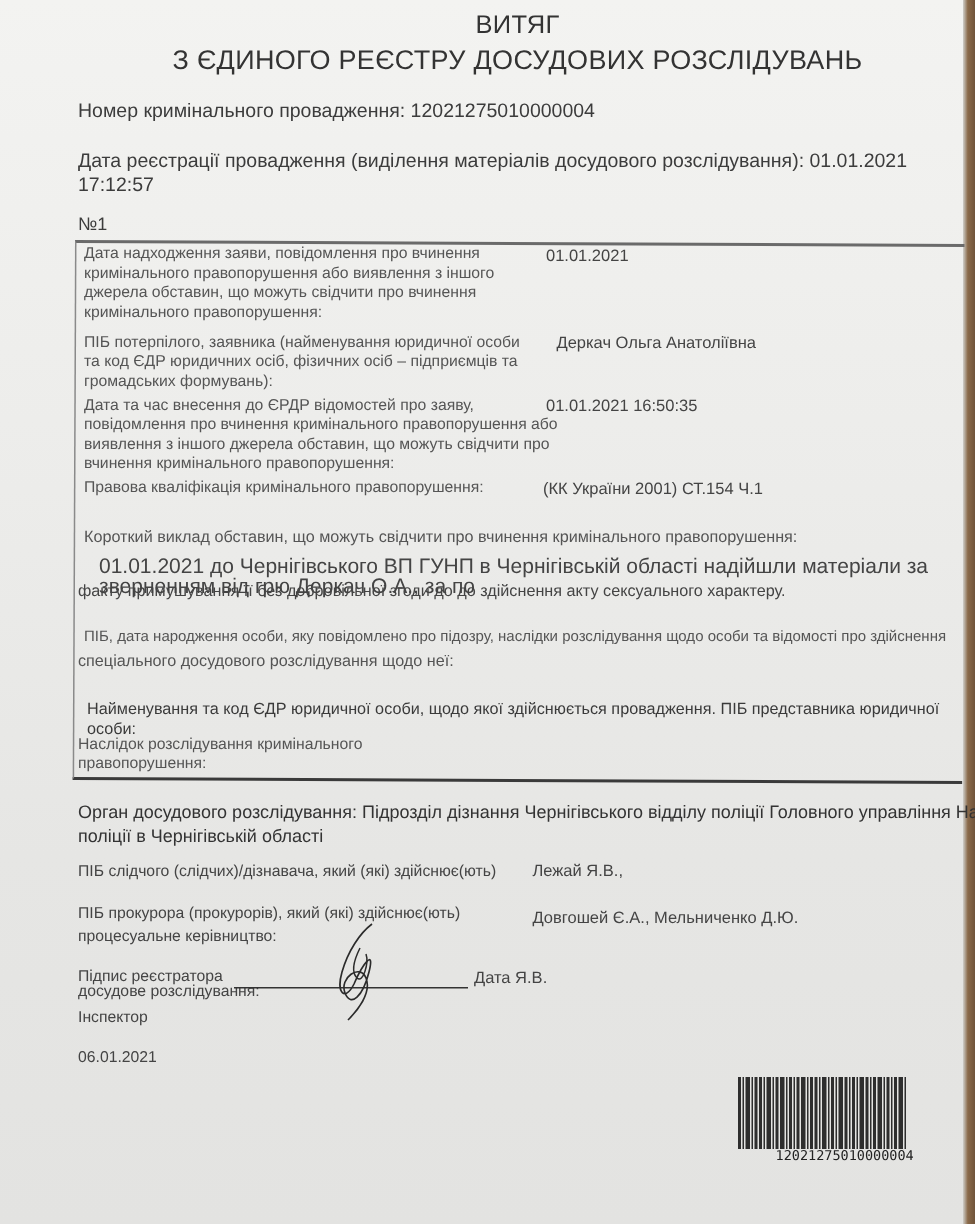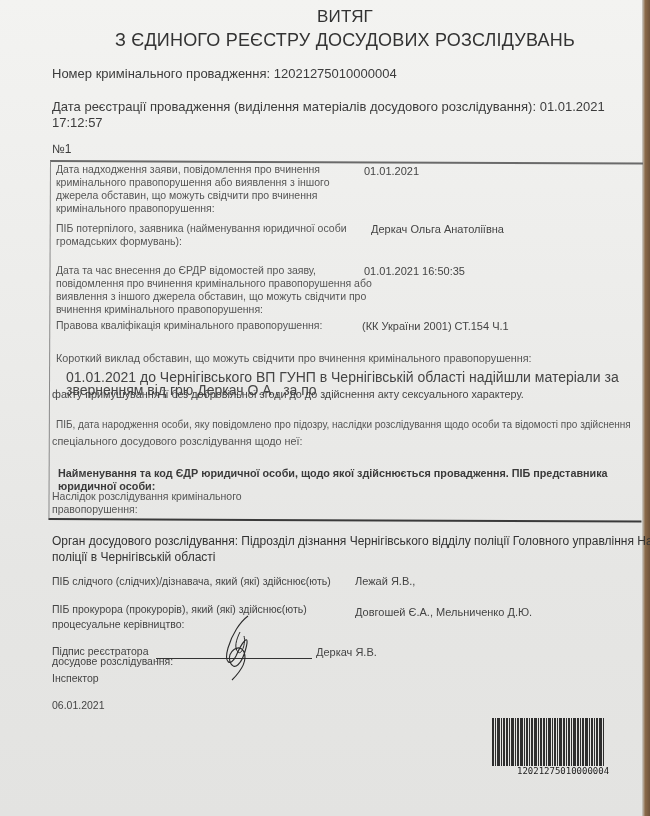--- a/index.html
+++ b/index.html
@@ -134,20 +134,21 @@
 <div class="cell" style="left:56px; top:163px;">
   <div>Дата надходження заяви, повідомлення про вчинення</div>
   <div>кримінального правопорушення або виявлення з іншого</div>
   <div>джерела обставин, що можуть свідчити про вчинення</div>
   <div>кримінального правопорушення:</div>
 </div>
 <div class="val" style="left:364px; top:153px;margin-top:12px;">01.01.2021</div>
 
 <div class="cell" style="left:56px; top:222px;">
   <div>ПІБ потерпілого, заявника (найменування юридичної особи</div>
+  <div>та код ЄДР юридичних осіб, фізичних осіб – підприємців та</div>
   <div>громадських формувань):</div>
 </div>
 <div class="val" style="left:371px; top:223px;">Деркач Ольга Анатоліївна</div>
 
 <div class="cell" style="left:56px; top:264px;">
   <div>Дата та час внесення до ЄРДР відомостей про заяву,</div>
   <div>повідомлення про вчинення кримінального правопорушення або</div>
   <div>виявлення з іншого джерела обставин, що можуть свідчити про</div>
   <div>вчинення кримінального правопорушення:</div>
 </div>
@@ -158,21 +159,21 @@
 </div>
 <div class="val" style="left:362px; top:320px;">(КК України 2001) СТ.154 Ч.1</div>
 
 <div class="cell" style="left:56px; top:352px; font-size:10.8px;">Короткий виклад обставин, що можуть свідчити про вчинення кримінального правопорушення:</div>
 <div class="cell" style="left:66px; top:371px; font-size:14px; color:#444;">01.01.2021 до Чернігівського ВП ГУНП в Чернігівській області надійшли матеріали за зверненням від грю Деркач О.А., за по</div>
 <div class="cell" style="left:52px; top:388px; font-size:10.8px; color:#444;">факту примушування її без добровільної згоди до до здійснення акту сексуального характеру.</div>
 
 <div class="cell" style="left:56px; top:418px; font-size:10px;">ПІБ, дата народження особи, яку повідомлено про підозру, наслідки розслідування щодо особи та відомості про здійснення</div>
 <div class="cell" style="left:52px; top:435px; font-size:10.8px;">спеціального досудового розслідування щодо неї:</div>
 
-<div class="cell" style="left:58px; top:467px; font-size:10.8px; color:#3a3a3a;font-weight:bold;">Найменування та код ЄДР юридичної особи, щодо якої здійснюється провадження. ПІБ представника юридичної особи:</div>
+<div class="cell" style="left:58px; top:467px; font-size:10.8px; color:#3a3a3a;">Найменування та код ЄДР юридичної особи, щодо якої здійснюється провадження. ПІБ представника юридичної особи:</div>
 
 <div class="cell" style="left:52px; top:490px;">Наслідок розслідування кримінального</div>
 <div class="cell" style="left:52px; top:503px;">правопорушення:</div>
 
 <div class="line" style="left:52px; top:534px; font-size:12px; color:#333;">Орган досудового розслідування: Підрозділ дізнання Чернігівського відділу поліції Головного управління Національ</div>
 <div class="line" style="left:52px; top:550px; font-size:12px; color:#333;">поліції в Чернігівській області</div>
 
 <div class="line small" style="left:52px; top:575px;">ПІБ слідчого (слідчих)/дізнавача, який (які) здійснює(ють)</div>
 <div class="line small" style="left:52px; top:611px;margin-top:44px;">досудове розслідування:</div>
 <div class="line small" style="left:355px; top:575px; font-size:11px;">Лежай Я.В.,</div>
@@ -180,21 +181,21 @@
 <div class="line small" style="left:52px; top:603px;">ПІБ прокурора (прокурорів), який (які) здійснює(ють)</div>
 <div class="line small" style="left:52px; top:618px;">процесуальне керівництво:</div>
 <div class="line small" style="left:355px; top:606px; font-size:11px;">Довгошей Є.А., Мельниченко Д.Ю.</div>
 
 <div class="line small" style="left:52px; top:645px;">Підпис реєстратора</div>
 <div class="sig-line"></div>
 <svg class="signature" viewBox="0 0 60 70">
   <path d="M38 4 C 30 10, 22 22, 18 36 C 14 50, 20 56, 26 44 C 32 30, 40 20, 36 36 C 32 52, 24 60, 20 50 C 16 40, 30 30, 34 40 C 38 50, 28 62, 22 68" fill="none" stroke="#2b2b2b" stroke-width="1.1"></path>
   <path d="M30 20 C 26 28, 24 36, 28 40 C 32 44, 36 30, 34 24" fill="none" stroke="#2b2b2b" stroke-width="1"></path>
 </svg>
-<div class="line small" style="left:316px; top:646px; font-size:11px;">Деркач Я.В.</div>
+<div class="line small" style="left:316px; top:646px; font-size:11px;">Дата Я.В.</div>
 
 <div class="line small" style="left:52px; top:672px;">Інспектор</div>
 <div class="line small" style="left:52px; top:699px;">06.01.2021</div>
 
 <div class="barcode">
   <span style="width:2px"></span>
     <span style="width:1px"></span>
     <span style="width:3px"></span>
     <span style="width:1px"></span>
   <span style="width:2px"></span>

